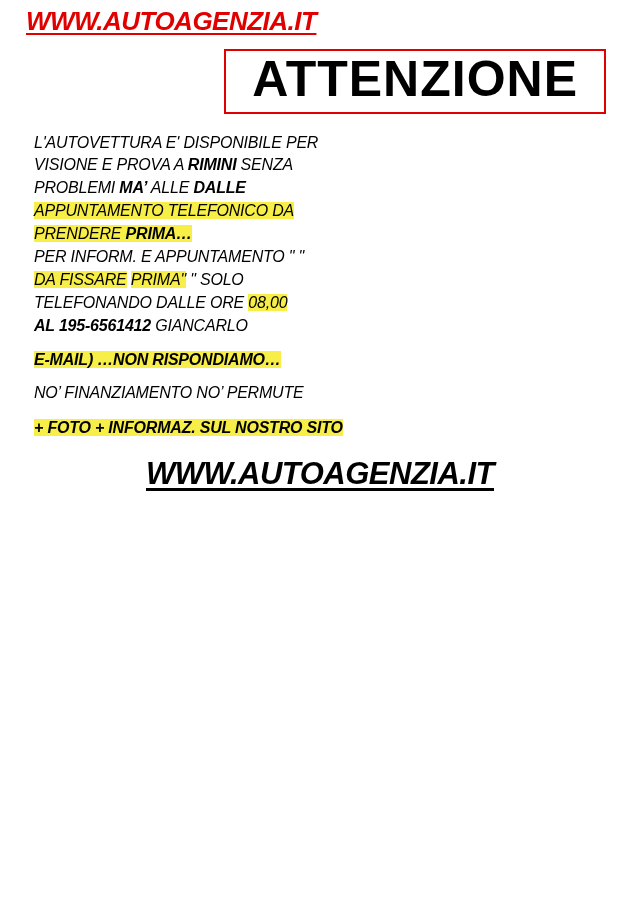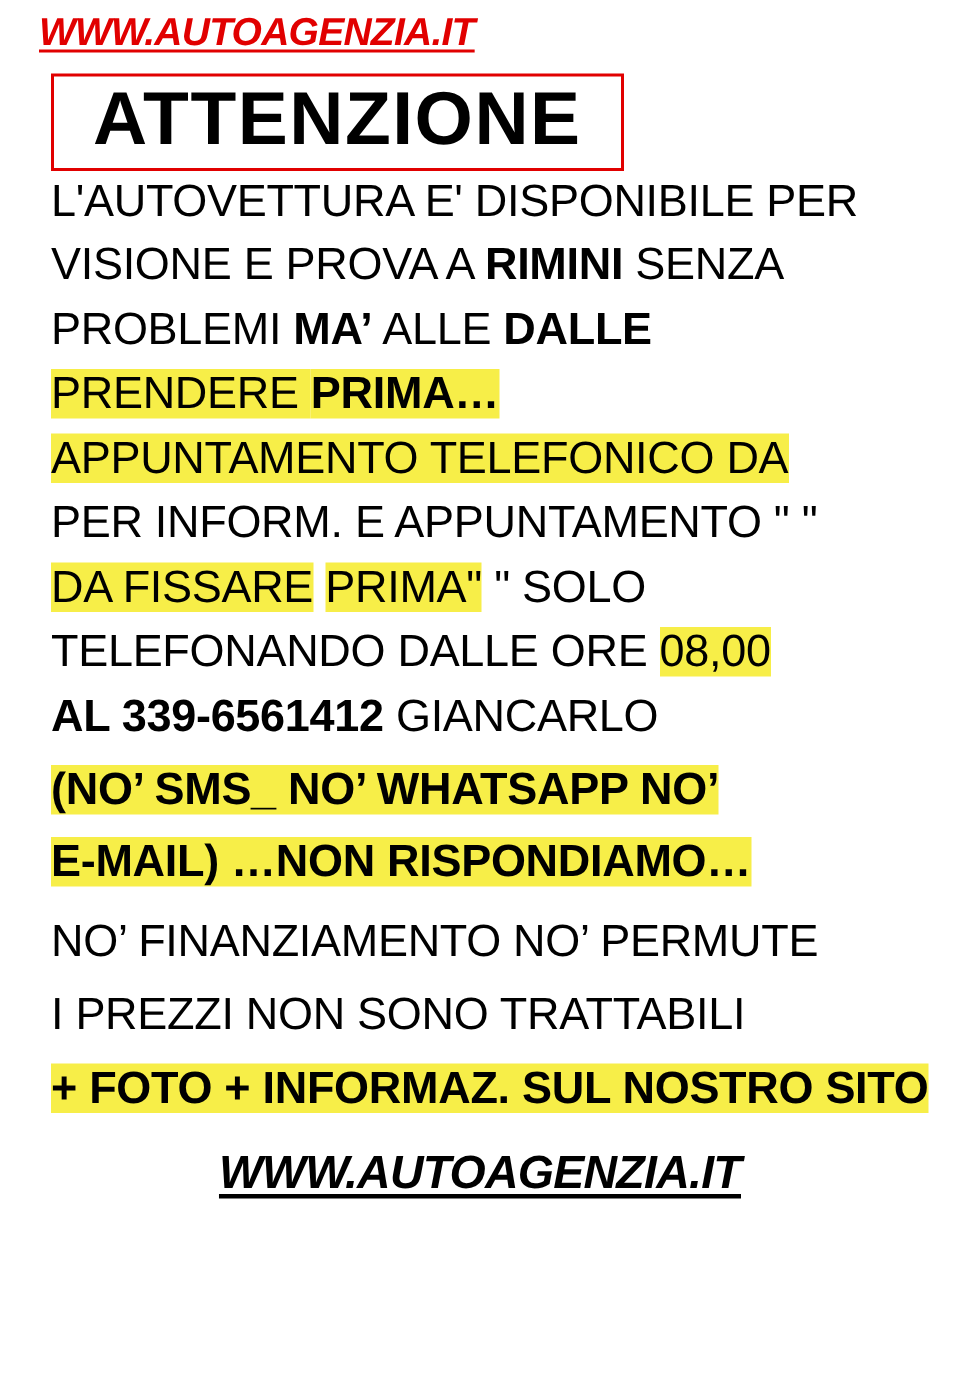--- a/index.html
+++ b/index.html
@@ -27,35 +27,37 @@
     font-style: italic;
     font-size: 26px;
     letter-spacing: -0.5px;
     text-decoration: underline;
     text-underline-offset: 3px;
     margin: 6px 0 0 -8px;
     white-space: nowrap;
   }
   .attenzione-wrap {
     display: flex;
-    justify-content: flex-start;
+    justify-content: flex-end;
     margin-top: 12px;
   }
   .attenzione {
     border: 2px solid #e10000;
     padding: 2px 26px 6px 26px;
     font-size: 50px;
     font-weight: bold;
     letter-spacing: 1px;
     line-height: 1.05;
   }
   .body-text {
-    font-size: 30px;
+    margin-top: 18px;
+    font-size: 16px;
     line-height: 1.43;
     letter-spacing: -0.2px;
+    font-style: italic;
   }
   .body-text .line {
     white-space: nowrap;
   }
   .hl {
     background: #f7ee48;
   }
   .b {
     font-weight: bold;
   }
@@ -91,68 +93,62 @@
 
     <div class="line">
       <span>VISIONE E PROVA A </span><span class="b">RIMINI</span><span> SENZA</span>
     </div>
 
     <div class="line">
       <span>PROBLEMI </span><span class="b">MA’</span><span> ALLE </span><span class="b">DALLE</span>
     </div>
 
     <div class="line">
-      <span class="hl">PRENDERE </span><span class="hl b">PRIMA…</span>
+      <span class="hl">APPUNTAMENTO TELEFONICO DA</span>
     </div>
 
     <div class="line">
-      <span class="hl">APPUNTAMENTO TELEFONICO DA</span>
+      <span class="hl">PRENDERE </span><span class="hl b">PRIMA…</span>
     </div>
 
 
     <div class="line">
       <span>PER INFORM. E APPUNTAMENTO " "</span>
     </div>
 
     <div class="line">
       <span class="hl">DA FISSARE</span><span> </span><span class="hl">PRIMA"</span><span> " SOLO</span>
     </div>
 
     <div class="line">
       <span>TELEFONANDO DALLE ORE </span><span class="hl">08,00</span>
     </div>
 
 
     <div class="line">
-      <span class="b">AL 339-6561412</span><span> GIANCARLO</span>
+      <span class="b">AL 195-6561412</span><span> GIANCARLO</span>
     </div>
 
     <div class="gap-sm"></div>
 
-    <div class="line">
-      <span class="hl b">(NO’ SMS_ NO’ WHATSAPP NO’</span>
-    </div>
 
     <div class="gap-sm"></div>
 
     <div class="line">
       <span class="hl b">E-MAIL) </span><span class="hl b">…NON RISPONDIAMO…</span>
     </div>
 
     <div class="gap-md"></div>
 
     <div class="line">
       <span>NO’ FINANZIAMENTO NO’ PERMUTE</span>
     </div>
 
     <div class="gap-sm"></div>
 
-    <div class="line">
-      <span>I PREZZI NON SONO TRATTABILI</span>
-    </div>
 
     <div class="gap-sm"></div>
 
     <div class="line">
       <span class="hl b">+ FOTO + INFORMAZ. SUL NOSTRO SITO</span>
     </div>
 
   </div>
 
   <div class="site-bottom">WWW.AUTOAGENZIA.IT</div>

